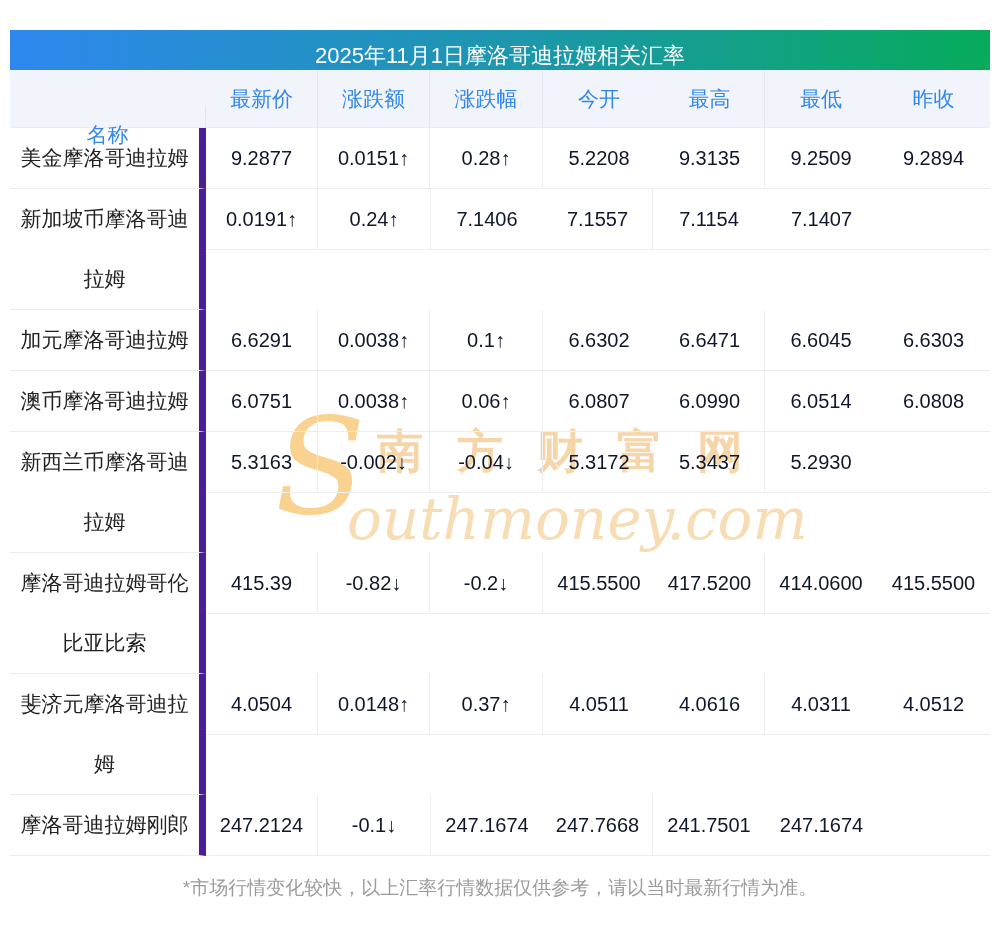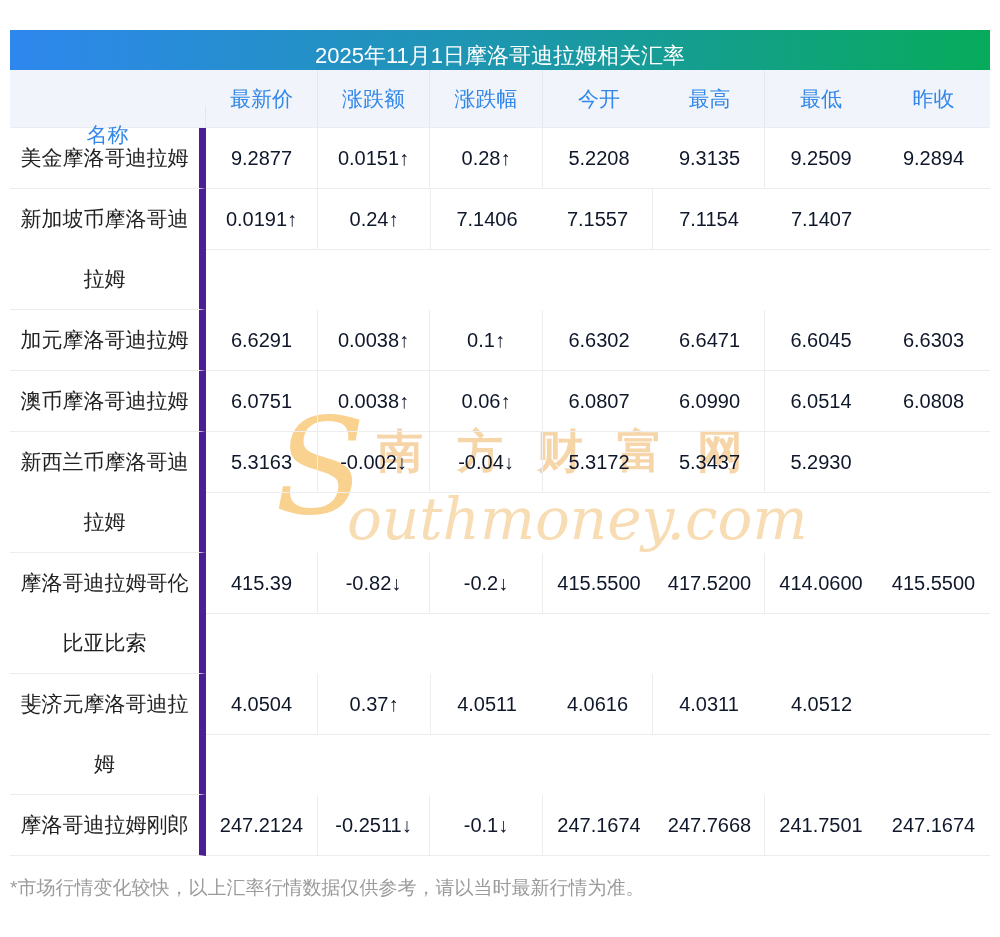--- a/index.html
+++ b/index.html
@@ -37,21 +37,21 @@
   .numband .cell{display:flex;align-items:center;justify-content:center;box-sizing:border-box;height:100%;
     font-size:20px;color:#0f172a;}
   .numband .bR{border-right:1px solid #ededed;}
   .filler{height:60px;}
   .row.tall .namecell{height:121px;}
   .row:not(.tall) .namecell{height:61px;}
   .up{color:#fa0d0d;}
   .down{color:#0f930f;}
 
   
-  .footer{position:relative;z-index:1;margin-top:18px;text-align:left;color:#9b9b9b;font-size:19px;line-height:28px;}
+  .footer{position:relative;z-index:1;margin-top:18px;text-align:center;color:#9b9b9b;font-size:19px;line-height:28px;}
 </style>
 </head>
 <body>
 
 <div class="page">
 
   <div class="banner">
     <span>2025年11月1日摩洛哥迪拉姆相关汇率</span>
   </div>
 
@@ -166,36 +166,36 @@
     <div class="filler"></div>
           </div>
   </div>
 
   <div class="row tall">
     <div class="namecell">斐济元摩洛哥迪拉
 姆</div>
     <div class="numarea">
       <div class="numband">
         <div class="cell c1 bR trendc up">4.0504</div>
+        <div class="cell c2 bR trendc up">0.0148↑</div>
         <div class="cell c3 bR trendc up">0.37↑</div>
         <div class="cell c4">4.0511</div>
         <div class="cell c5 bR">4.0616</div>
         <div class="cell c6">4.0311</div>
         <div class="cell c7">4.0512</div>
       </div>
     <div class="filler"></div>
           </div>
   </div>
 
   <div class="row">
     <div class="namecell">摩洛哥迪拉姆刚郎</div>
     <div class="numarea">
       <div class="numband">
         <div class="cell c1 bR trendc down">247.2124</div>
-        <div class="cell c2 bR trendc down">-0.2511↓</div>
         <div class="cell c3 bR trendc down">-0.1↓</div>
         <div class="cell c4">247.1674</div>
         <div class="cell c5 bR">247.7668</div>
         <div class="cell c6">241.7501</div>
         <div class="cell c7">247.1674</div>
       </div>
     </div>
   </div>
 </div>
   </div>

